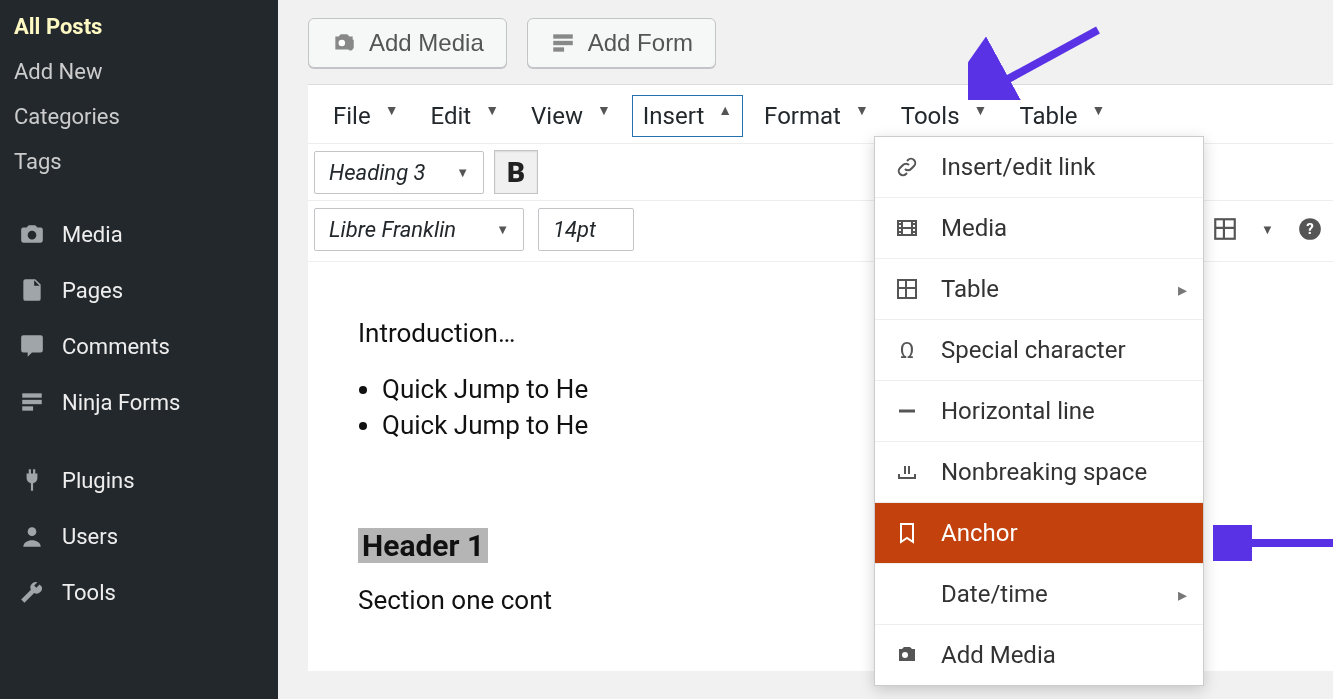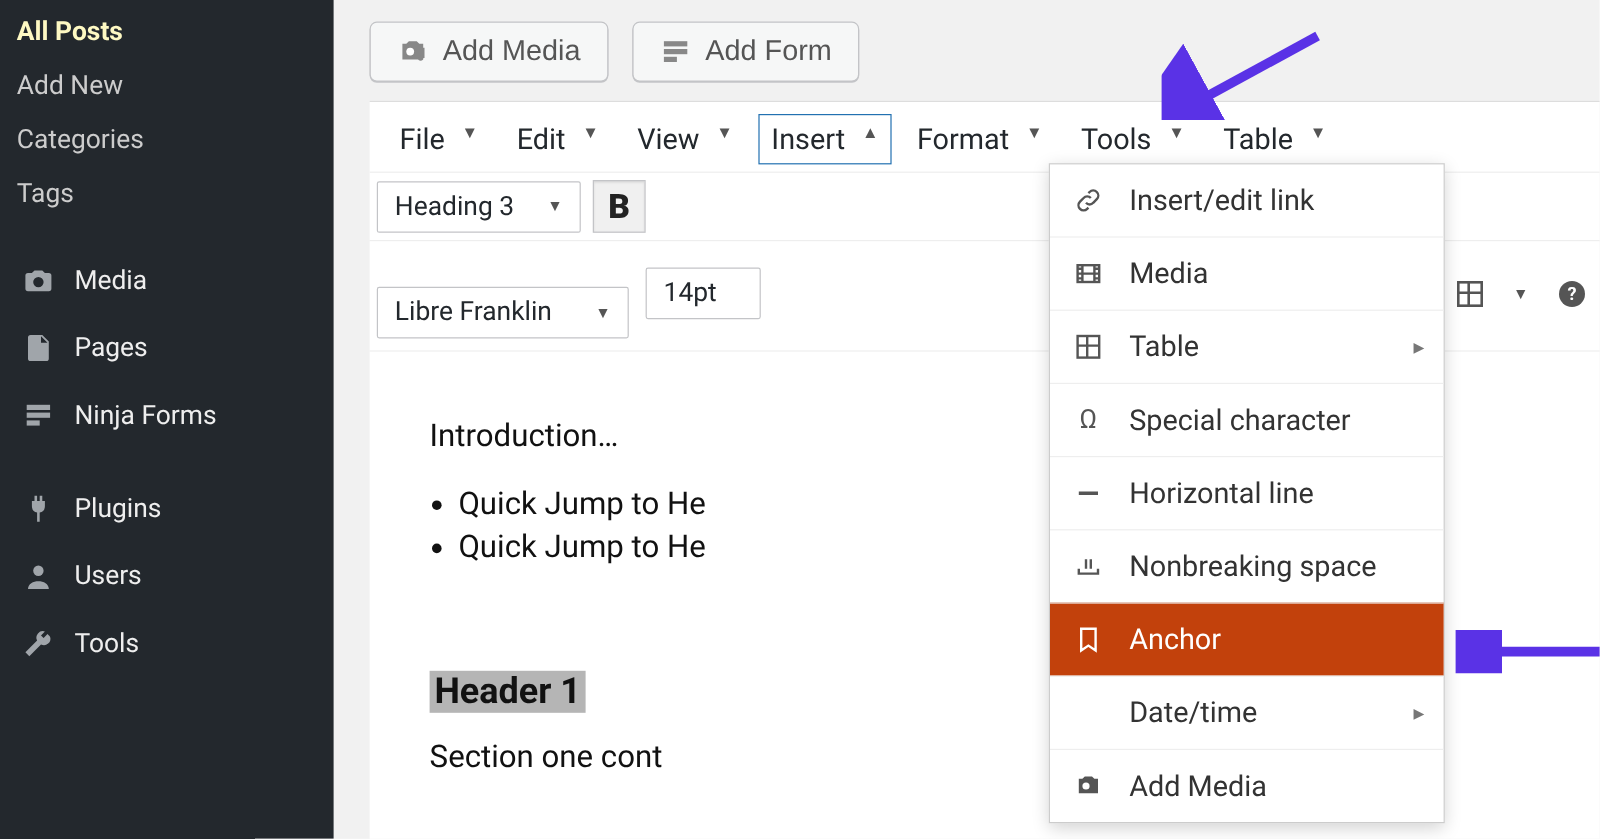--- a/index.html
+++ b/index.html
@@ -100,40 +100,41 @@
     display: inline-flex;
     align-items: center;
     justify-content: space-between;
     border: 1px solid #c3c4c7;
     background: #fff;
     padding: 8px 14px;
     font-size: 22px;
     min-width: 170px;
     cursor: pointer;
     border-radius: 2px;
+    font-style: italic;
   }
   .selectbox .sb-caret { font-size: 13px; color:#555; }
   .tbtn {
     width: 44px; height: 44px;
     display: inline-flex; align-items:center; justify-content:center;
     border: 1px solid transparent;
     cursor: pointer;
     color:#555;
   }
   .tbtn svg { width: 26px; height:26px; }
   .tbtn.active {
     border: 1px solid #c3c4c7;
     background: #f0f0f0;
     box-shadow: inset 0 1px 2px rgba(0,0,0,.1);
     font-weight: 700;
   }
   .tbtn.bold-letter { font-size: 28px; font-weight: 900; color:#222; }
   .toolbar-spacer { width: 340px; flex:0 0 auto; }
   .toolbar2 { display:flex; align-items:center; gap:14px; padding:6px 6px 10px; border-bottom:1px solid #eee; }
-  .font-box { min-width: 210px; margin-top: 32px; }
+  .font-box { min-width: 210px; }
   .size-box { min-width: 96px; }
   
   .content {
     padding: 30px 50px;
     font-size: 26px;
     color: #111;
   }
   .content ul { padding-left: 24px; margin: 20px 0; }
   .content li { margin: 6px 0; }
   .h1 {
@@ -218,20 +219,28 @@
       <span class="side-icon">
           <svg viewBox="0 0 24 24" fill="currentColor">
             <path d="M6 2h9l5 5v13a2 2 0 0 1-2 2H6a2 2 0 0 1-2-2V4a2 2 0 0 1 2-2zm8 1v5h5"></path>
           </svg>
         </span>
       <span>Pages</span>
     </div>
     <div class="side-item">
       <span class="side-icon">
           <svg viewBox="0 0 24 24" fill="currentColor">
+            <path d="M20 2H4a2 2 0 0 0-2 2v12a2 2 0 0 0 2 2h4v4l4-4h8a2 2 0 0 0 2-2V4a2 2 0 0 0-2-2z"></path>
+          </svg>
+        </span>
+      <span>Comments</span>
+    </div>
+    <div class="side-item">
+      <span class="side-icon">
+          <svg viewBox="0 0 24 24" fill="currentColor">
             <rect x="3" y="4" width="18" height="4"></rect>
             <rect x="3" y="10" width="18" height="4"></rect>
             <rect x="3" y="16" width="10" height="4"></rect>
           </svg>
         </span>
       <span>Ninja Forms</span>
     </div>
 
     <div class="side-sep"></div>
 

